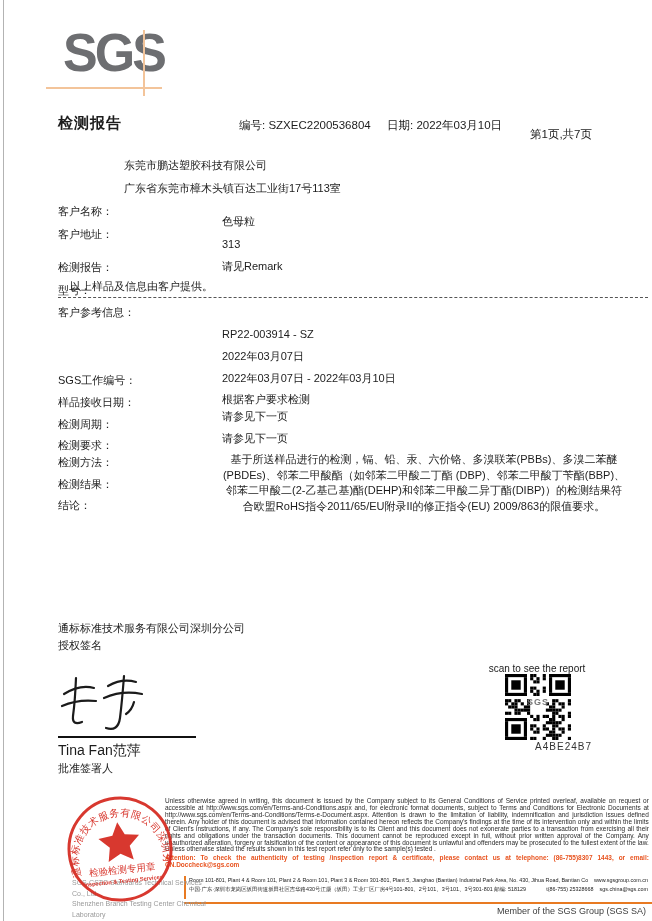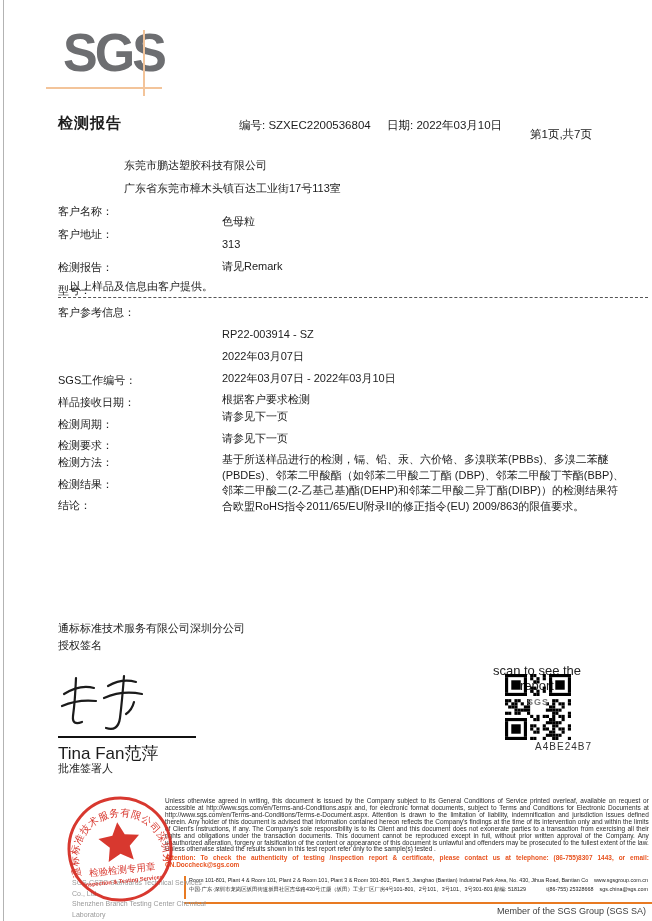--- a/index.html
+++ b/index.html
@@ -12,33 +12,33 @@
   .logo-hline{position:absolute;left:46px;top:87px;width:116px;height:2px;background:#f3c49a;}
   .logo-vline{position:absolute;left:143px;top:30px;width:2px;height:66px;background:#f3c49a;}
   
   .title{position:absolute;left:58px;top:114px;font-size:15px;font-weight:bold;letter-spacing:1px;}
   .hmeta{position:absolute;top:118px;font-size:11.5px;}
   
   .row{position:absolute;left:58px;right:10px;font-size:11px;line-height:14px;}
   .row .lbl{position:absolute;left:0;top:0;margin-top:46px;}
   .row .val{position:absolute;top:0;}
   .val-client{left:66px;}
-  .val-detail{left:164px;}
+  .val-detail{left:164px;text-align:center;}
   .dash{position:absolute;left:58px;top:297px;width:590px;border-top:1px dashed #555;}
   .note{position:absolute;left:70px;top:279px;font-size:11px;}
   .conclusion .val{width:404px;line-height:15.5px;}
   
   .sig-company{position:absolute;left:58px;top:621px;font-size:11px;}
   .sig-auth{position:absolute;left:58px;top:638px;font-size:11px;}
   .sig-svg{position:absolute;left:60px;top:672px;}
   .sig-line{position:absolute;left:58px;top:736px;width:138px;height:2px;background:#111;}
-  .sig-name{position:absolute;left:58px;top:742px;font-size:17px;}
+  .sig-name{position:absolute;left:58px;top:742px;font-size:14px;}
   .sig-role{position:absolute;left:58px;top:761px;font-size:11px;}
   
-  .qr-caption{position:absolute;left:482px;top:663px;width:110px;text-align:center;font-size:13px;color:#222;}
+  .qr-caption{position:absolute;left:482px;top:663px;width:110px;text-align:center;font-size:10px;color:#222;}
   .qr-box{position:absolute;left:505px;top:674px;width:66px;height:66px;}
   .qr-center{position:absolute;left:505px;top:697px;width:66px;text-align:center;
              font-size:9px;font-weight:bold;color:#777;letter-spacing:1px;}
   .qr-code{position:absolute;left:482px;top:741px;width:110px;text-align:right;font-size:10px;
            letter-spacing:1px;color:#333;}
   
   .disclaimer-wrap{position:absolute;left:165px;top:798px;width:484px;}
   .disclaimer-inner{width:672px;transform:scale(0.72);transform-origin:top left;
                     font-size:9px;line-height:1.07;text-align:justify;color:#2a2a2a;}
   .attention{color:#e8531f;font-weight:bold;margin-top:2px;}

